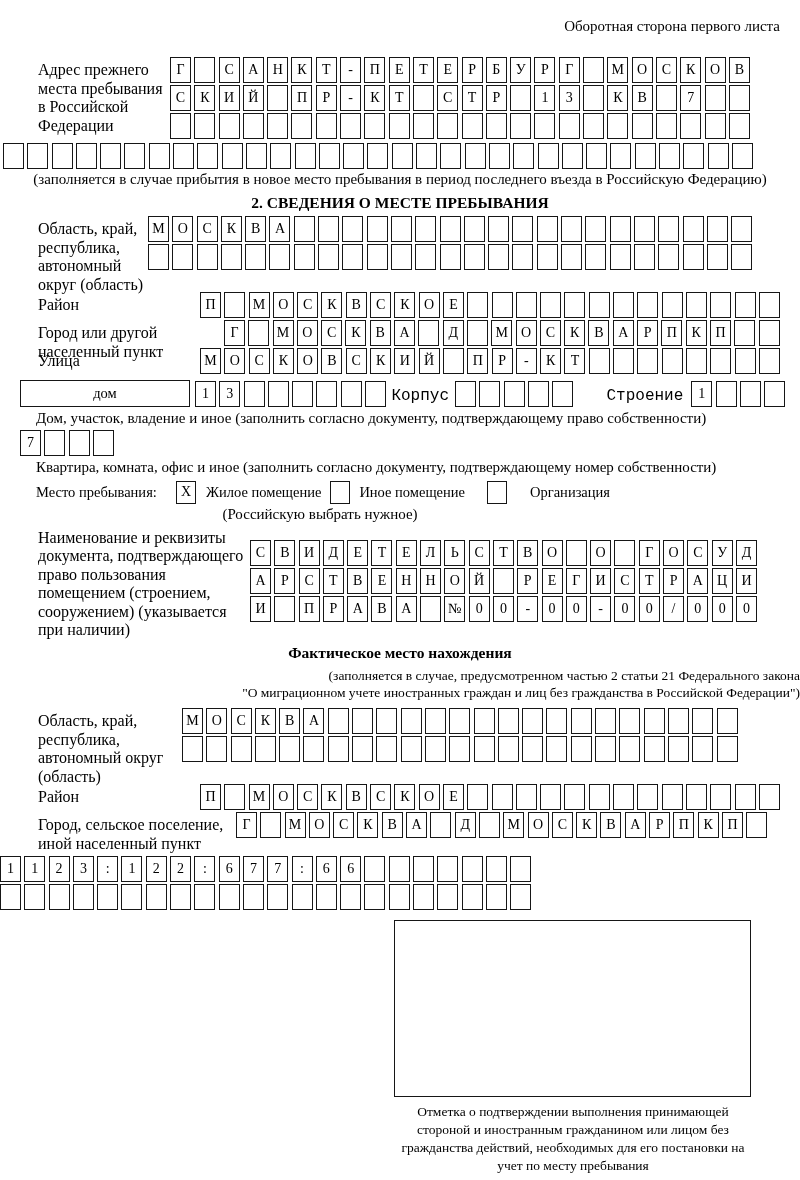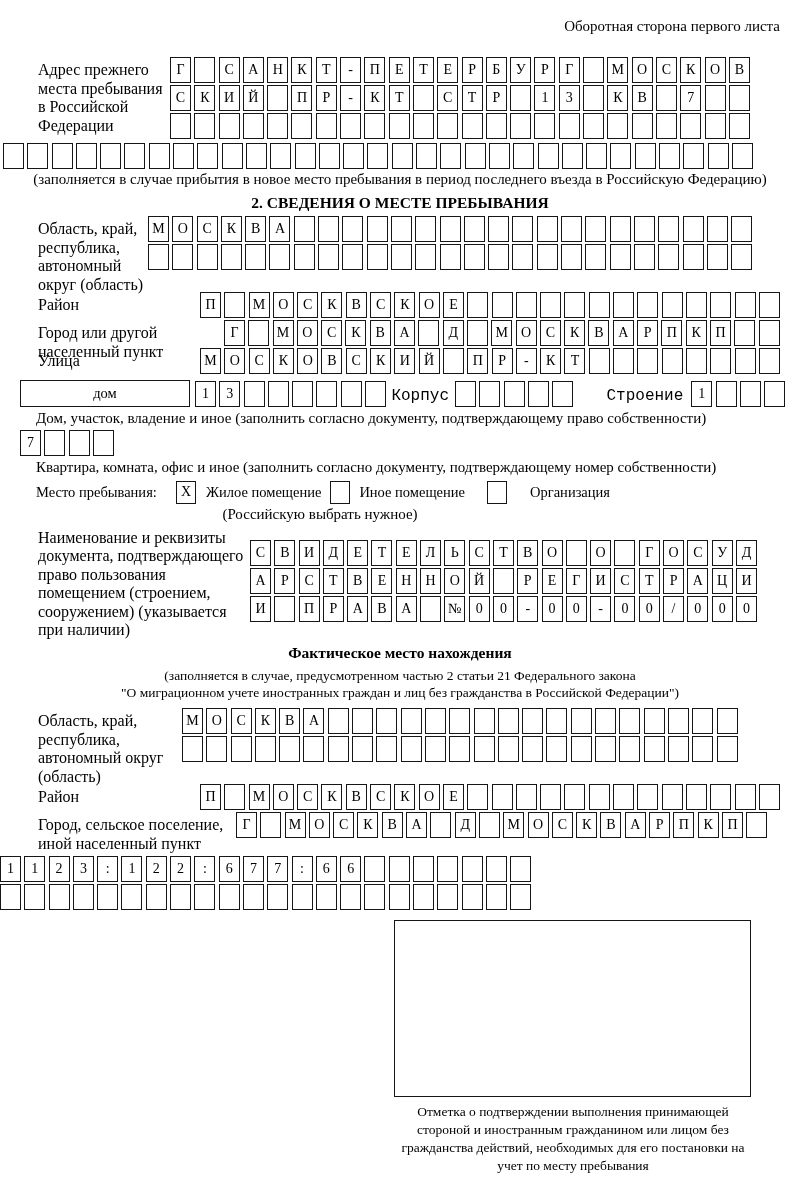--- a/index.html
+++ b/index.html
@@ -22,21 +22,21 @@
   .caption { font-size:15px; line-height:16px; margin-top:2px; }
   .center { text-align:center; }
   .sec-title { text-align:center; font-weight:bold; font-size:15.5px; margin:7px 0 4px 0; }
   .widebox { height:27px; border:1.7px solid #161616; display:flex; align-items:center; justify-content:center; font-size:14.5px; flex:0 0 auto; }
   .inline-lbl { font-size:16px; padding-top:5px; white-space:nowrap; flex:0 0 auto;font-family:Liberation Mono, monospace; }
   .domrow { display:flex; align-items:center; margin-left:20px; }
   .mestorow { display:flex; align-items:center; margin-left:36px; margin-top:5px; height:24px; }
   .chk { width:20px; height:23px; border:1.5px solid #161616; display:inline-flex; align-items:center; justify-content:center; font-size:14px; flex:0 0 auto; }
   .m-lbl { width:140px; flex:0 0 auto; }
   .opt-lbl { flex:0 0 auto; }
-  .notes-block { text-align:center; font-size:13.5px; line-height:17px; margin-top:5px; }
+  .notes-block { text-align:right; font-size:13.5px; line-height:17px; margin-top:5px; }
   .stamp-box { width:357px; height:177px; border:1.9px solid #161616; margin-left:394px; margin-top:-8px; }
   .stamp-caption { width:362px; margin-left:392px; text-align:center; font-size:13.5px; line-height:18px; margin-top:6px; }
   .h85 { height:85px; } .h76 { height:76px; } .h28 { height:28px;gap:40px; } .h44 { height:44px; } .h112 { height:112px;align-items:center; } .h72 { height:72px; }
 </style>
 </head>
 <body>
 
 <div class="side-note">Оборотная сторона первого листа</div>
 
 <div class="frow h85" style="margin-top:22px">

